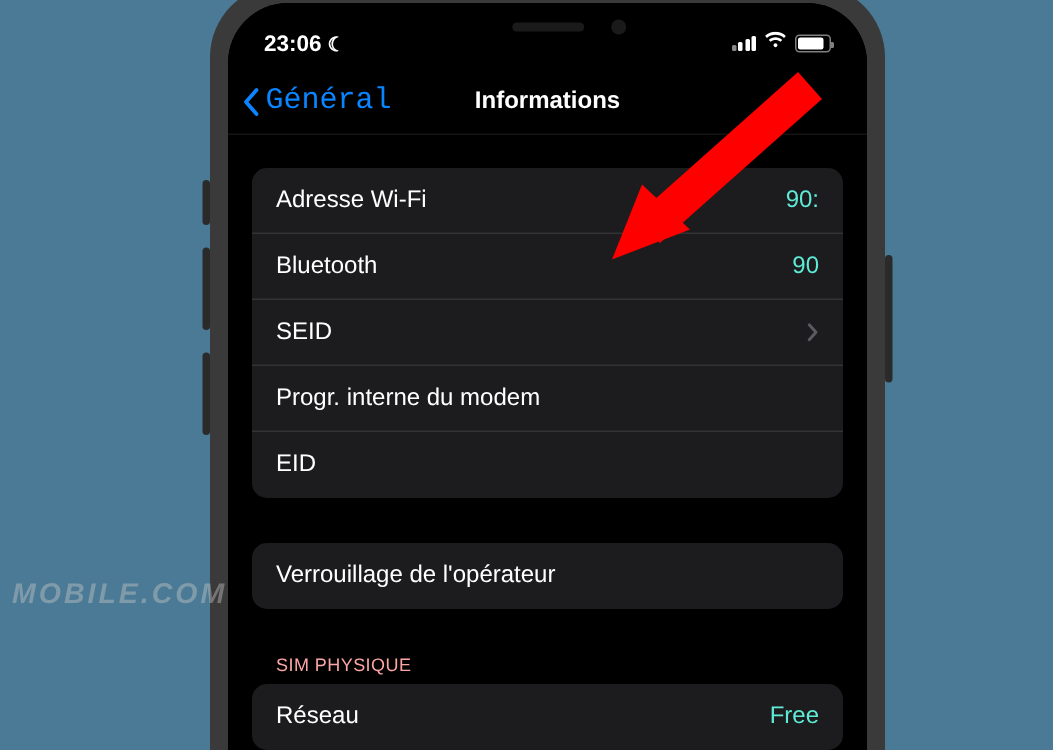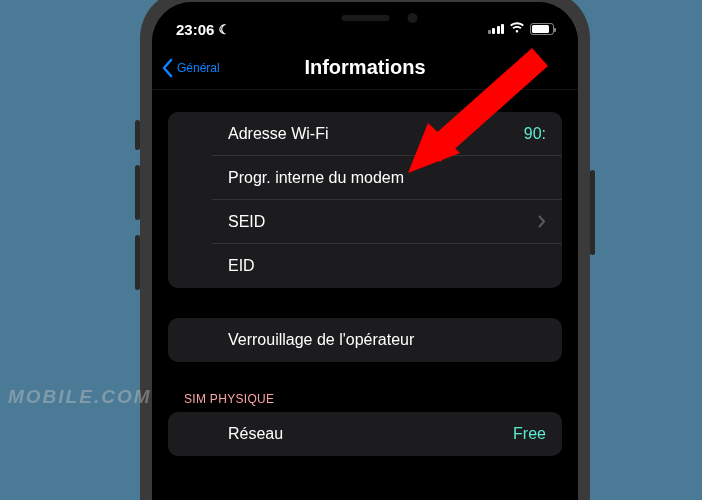--- a/index.html
+++ b/index.html
@@ -88,27 +88,28 @@
     .moon-icon { font-size: 13px; }
     .nav-header {
       height: 44px;
       display: flex;
       align-items: center;
       position: relative;
       border-bottom: 0.5px solid rgba(255,255,255,0.08);
     }
     .back-btn {
       display: flex; align-items: center; gap: 3px;
-      color: #0a84ff; font-size: 12px; padding-left: 10px;
+      color: #0a84ff; font-size: 20px; padding-left: 10px;
       cursor: pointer;
+      font-family: Liberation Mono, monospace;
     }
     .back-btn svg { width: 12px; height: 20px; }
     .nav-title {
       position: absolute; left: 50%; transform: translateX(-50%);
-      font-weight: 600; font-size: 20px; color: #fff;
+      font-weight: 600; font-size: 16px; color: #fff;
     }
     .content { padding-top: 22px; }
     .group {
       background: #1c1c1e;
       margin: 0 16px 30px 16px;
       border-radius: 10px;
       overflow: hidden;
     }
     .section-header {
       font-size: 12px;
@@ -118,21 +119,20 @@
       letter-spacing: 0.3px;
     }
     .row {
       display: flex;
       justify-content: space-between;
       align-items: center;
       padding: 11px 16px;
       border-bottom: 0.5px solid rgba(255,255,255,0.1);
       font-size: 16px;
       min-height: 44px;
-      margin-left: 44px;
     }
     .row:last-child { border-bottom: none; }
     .row-label { color: #fff; flex-shrink: 0; }
     .row-value { color: #5eead4; text-align: right; overflow: hidden; text-overflow: ellipsis; white-space: nowrap; margin-left: 10px; }
     .row-right { display: flex; align-items: center; gap: 8px; margin-left: auto; }
     .chevron { color: #5a5a5f; }
     .chevron svg { width: 8px; height: 13px; display: block; }
     .arrow-annotation {
       position: absolute;
       top: 45px;
@@ -211,33 +211,37 @@
         <div class="nav-title">Informations</div>
       </div>
 
       <div class="content">
         <div class="group">
           <div class="row">
             <span class="row-label">Adresse Wi-Fi</span>
             <span class="row-value">90:</span>
           </div>
           <div class="row">
-            <span class="row-label">Progr. interne du modem</span>
-            <span class="row-value"></span>
+            <span class="row-label">Bluetooth</span>
+            <span class="row-value">90</span>
           </div>
           <div class="row">
             <span class="row-label">SEID</span>
             <div class="row-right">
               <span class="row-value"></span>
               <span class="chevron">
                 <svg viewBox="0 0 8 13" fill="none" stroke="#5a5a5f" stroke-width="2" stroke-linecap="round" stroke-linejoin="round">
                     <path d="M1.5 1.5L6 6.5l-4.5 5"></path>
                   </svg>
               </span>
             </div>
+          </div>
+          <div class="row">
+            <span class="row-label">Progr. interne du modem</span>
+            <span class="row-value"></span>
           </div>
           <div class="row">
             <span class="row-label">EID</span>
             <span class="row-value"></span>
           </div>
         </div>
 
         <div class="group">
           <div class="row">
             <span class="row-label">Verrouillage de l'opérateur</span>

